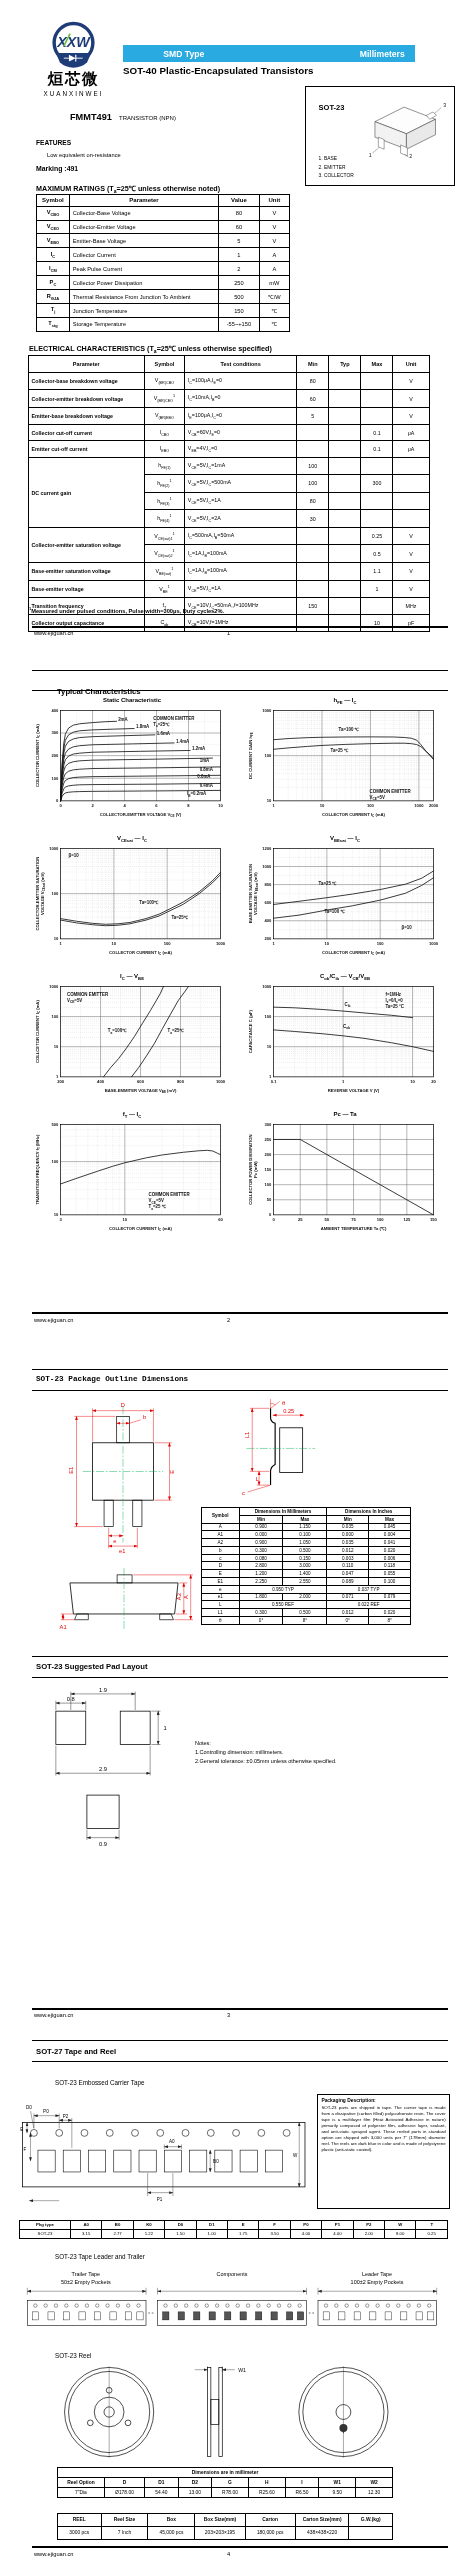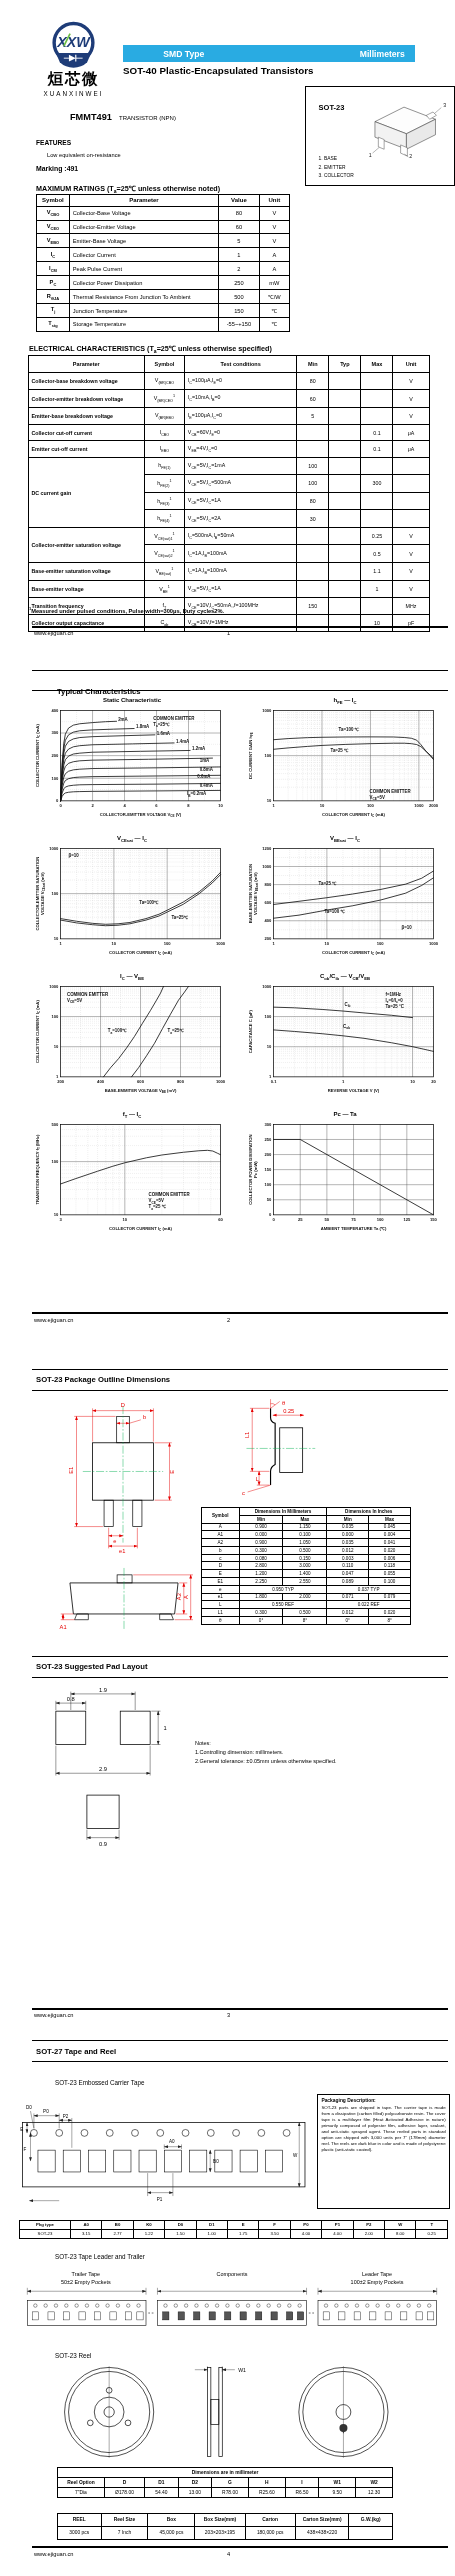--- a/index.html
+++ b/index.html
@@ -785,21 +785,21 @@
         <text x="195" y="199" font-size="7.6" font-weight="bold" text-anchor="middle" fill="#111" font-family="Liberation Sans,sans-serif"><tspan>AMBIENT TEMPERATURE   Ta   (℃)</tspan></text>
         <text x="10" y="90" font-size="7.6" font-weight="bold" text-anchor="middle" fill="#111" font-family="Liberation Sans,sans-serif" transform="rotate(-90 10 90)"><tspan>COLLECTOR POWER DISSIPATION</tspan></text>
         <text x="20" y="90" font-size="7.6" font-weight="bold" text-anchor="middle" fill="#111" font-family="Liberation Sans,sans-serif" transform="rotate(-90 20 90)"><tspan>Pc   (mW)</tspan></text>
       </svg></div>
 
   <div class="frule" style="left:32px;top:1312px;width:416px;"></div>
   <div class="abs site" style="left:34px;top:1317px;">www.ejiguan.cn</div>
   <div class="abs pageno" style="left:217px;top:1317px;">2</div>
 
   <div class="rule" style="left:32px;top:1369px;width:416px;"></div>
-  <div class="abs h-sec" style="left:36px;top:1375px;">SOT-23 Package Outline Dimensions</div>
+  <div class="abs h-sec" style="left:36px;top:1375px;font-family:Liberation Mono, monospace;">SOT-23 Package Outline Dimensions</div>
   <div class="rule" style="left:32px;top:1390px;width:416px;"></div>
 
   <svg class="abs" style="left:57px;top:1398px;" width="132" height="155" viewBox="0 0 230 270">
     <rect x="62" y="78" width="106" height="100" fill="none" stroke="#000" stroke-width="1.4"></rect>
     <rect x="104" y="32" width="22" height="46" fill="none" stroke="#000" stroke-width="1.2"></rect>
     <rect x="82" y="178" width="16" height="46" fill="none" stroke="#000" stroke-width="1.2"></rect>
     <rect x="132" y="178" width="16" height="46" fill="none" stroke="#000" stroke-width="1.2"></rect>
     <line x1="115" y1="14" x2="115" y2="252" stroke="#00b050" stroke-width="0.8" stroke-dasharray="14,3,3,3"></line>
     <line x1="45" y1="128" x2="185" y2="128" stroke="#00b050" stroke-width="0.8" stroke-dasharray="14,3,3,3"></line>
     <g stroke="#e60000" stroke-width="0.8">

